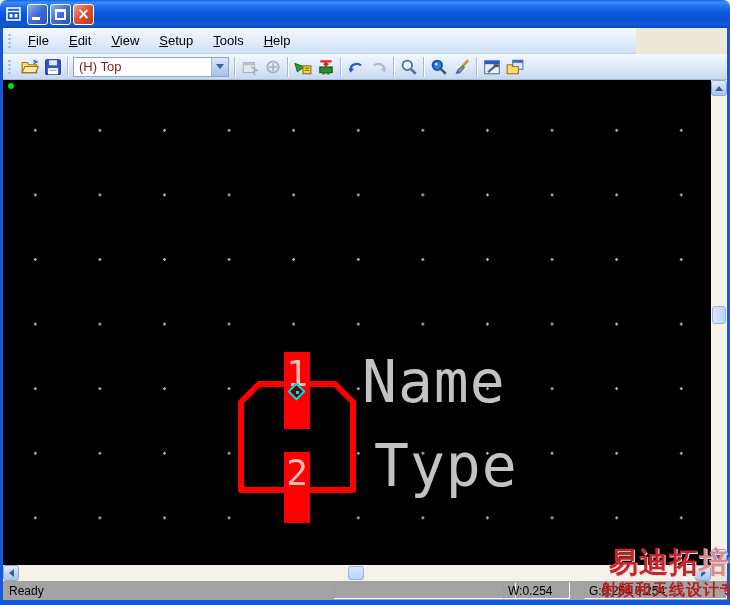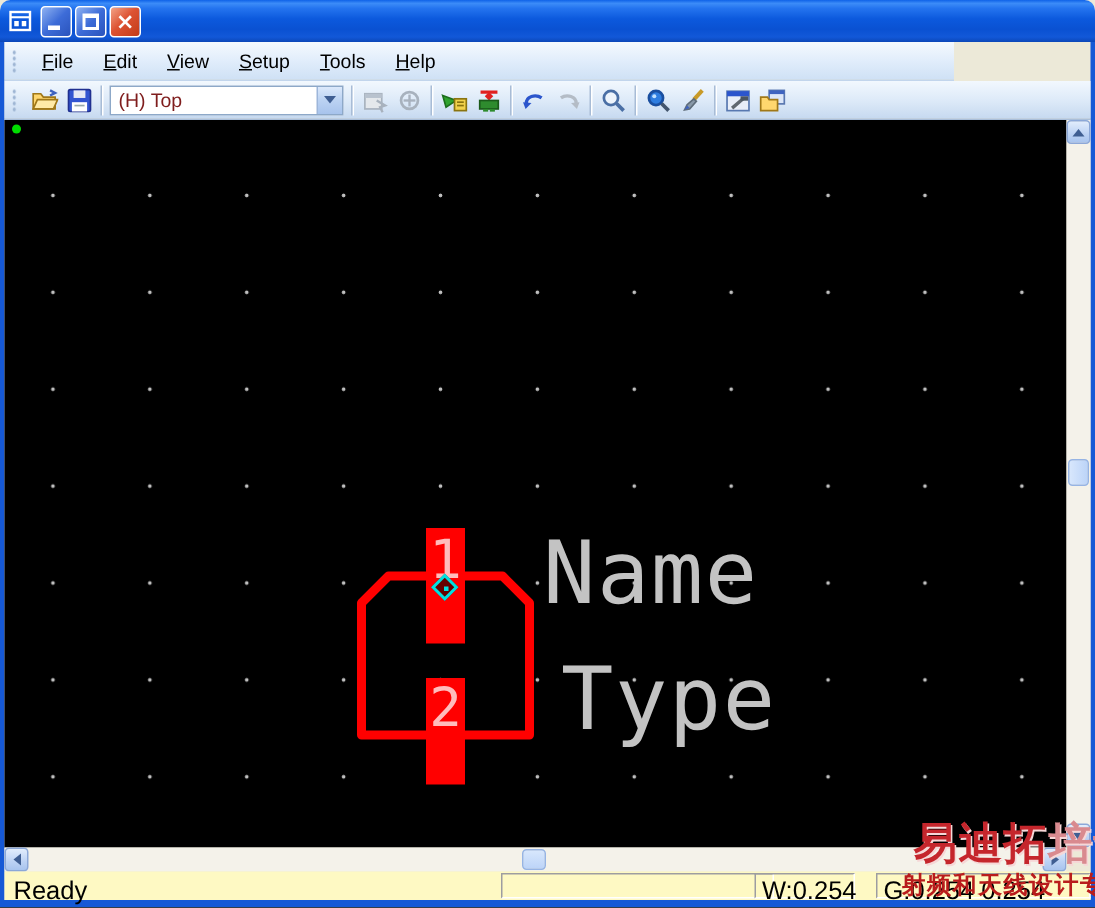--- a/index.html
+++ b/index.html
@@ -78,22 +78,22 @@
   .tri-u { width:0;height:0;border-left:4px solid transparent;border-right:4px solid transparent;border-bottom:5px solid #3F5E92; }
   .tri-d { width:0;height:0;border-left:4px solid transparent;border-right:4px solid transparent;border-top:5px solid #3F5E92; }
   .tri-l { width:0;height:0;border-top:4px solid transparent;border-bottom:4px solid transparent;border-right:5px solid #3F5E92; }
   .tri-r { width:0;height:0;border-top:4px solid transparent;border-bottom:4px solid transparent;border-left:5px solid #3F5E92; }
   .vthumb { position:absolute; left:1px; top:226px; width:14px; height:18px; border:1px solid #96B4E4; border-radius:3px;
     background:linear-gradient(90deg,#D8E7FC,#BCD4F8); }
   .hthumb { position:absolute; left:345px; top:1px; width:16px; height:14px; border:1px solid #96B4E4; border-radius:3px;
     background:linear-gradient(180deg,#D8E7FC,#BCD4F8); }
 
   
-  .statusbar { position:absolute; left:3px; top:581px; width:724px; height:19px; background:#fef9c3;
-    font-size:17px; color:#000; }
+  .statusbar { position:absolute; left:3px; top:581px; width:724px; height:19px; background:#a3a3a3;
+    font-size:12px; color:#000; }
   .status-msg { position:absolute; left:6px; top:3px; }
   .spanel { position:absolute; top:1px; height:17px; border:1px solid; border-color:#9D9DA1 #FFF #FFF #9D9DA1; padding:1px 4px; }
   .sp-empty { left:331px; width:182px; }
   .sp-w { left:500px; width:67px; }
   .sp-g { left:581px; width:143px; }
 
   
   .watermark { position:absolute; z-index:60; color:#C5262C; font-family:"DejaVu Sans", sans-serif; pointer-events:none; }
   .wm1 { left:575px; top:543px; font-size:29px; font-weight:bold; letter-spacing:1px; white-space:nowrap;
     text-shadow:1px 1px 0 #f6d7d7;margin-left:34px; }

